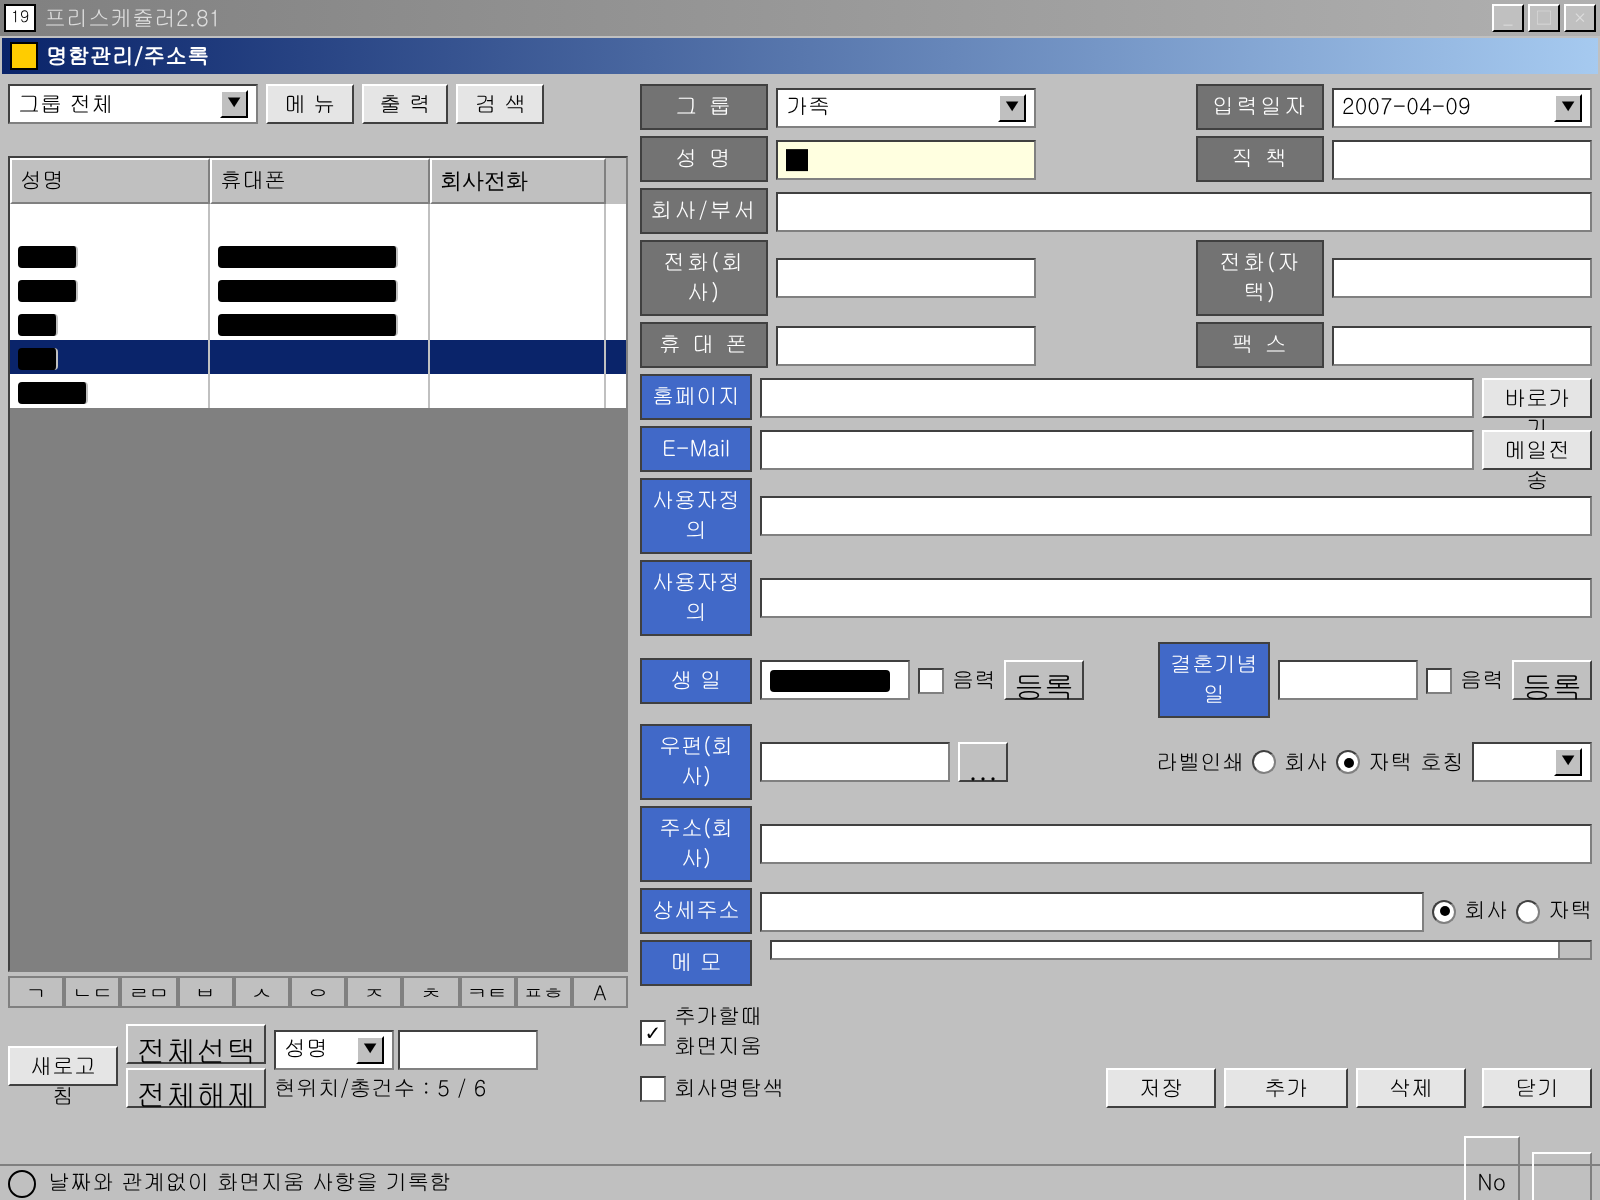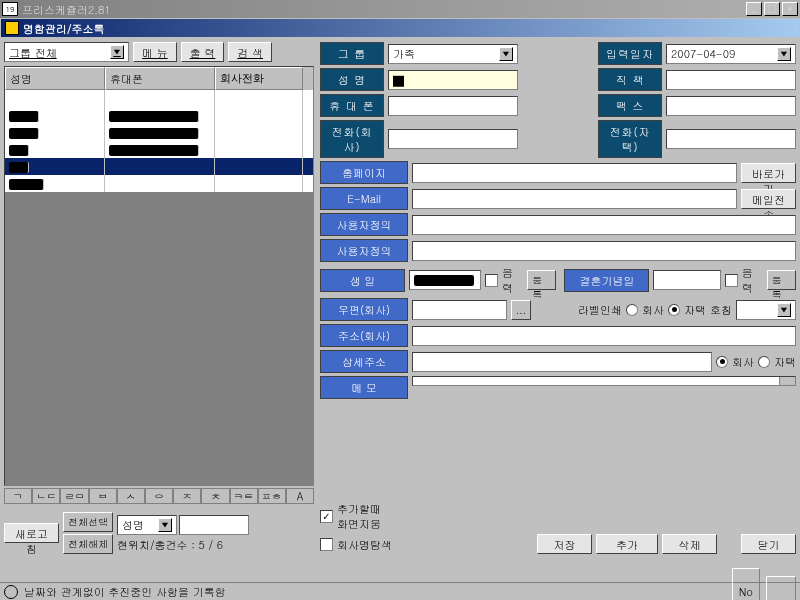--- a/index.html
+++ b/index.html
@@ -10,21 +10,21 @@
 .outer-titlebar .title { flex: 1; }
 .winbtns { display: flex; gap: 2px; }
 .winbtn { width: 16px; height: 14px; background: #c0c0c0; border: 1px solid #fff; border-right-color: #000; border-bottom-color: #000; font-size: 9px; text-align: center; line-height: 12px; }
 
 .inner-titlebar { height: 18px; background: linear-gradient(to right, #0a246a, #a6caf0); display: flex; align-items: center; padding: 0 4px; color: #fff; font-weight: bold; margin: 1px; }
 .inner-titlebar .icon { width: 14px; height: 14px; margin-right: 4px; background: #ffcc00; border: 1px solid #000; }
 
 .main { display: flex; padding: 4px; gap: 6px; height: 520px; }
 
 .left-pane { width: 310px; display: flex; flex-direction: column; }
-.left-toolbar { display: flex; gap: 4px; margin-bottom: 4px; text-decoration: underline; }
+.left-toolbar { display: flex; gap: 4px; margin-bottom: 16px; }
 .dropdown { height: 20px; background: #fff; border: 1px solid #808080; border-top-color: #404040; border-left-color: #404040; padding: 2px 4px; display: flex; align-items: center; justify-content: space-between; }
 .dropdown .arrow { width: 14px; height: 14px; background: #c0c0c0; border: 1px solid #fff; border-right-color: #000; border-bottom-color: #000; text-align: center; font-size: 8px; line-height: 12px; }
 .btn { height: 20px; padding: 2px 8px; background: #e5e5e5; border: 1px solid #fff; border-right-color: #404040; border-bottom-color: #404040; cursor: pointer; text-align: center; }
 
 .grid { flex: 1; background: #808080; border: 1px solid #808080; border-top-color: #404040; border-left-color: #404040; overflow: hidden; }
 .grid-header { display: flex; background: #c0c0c0; }
 .grid-header div { padding: 3px 4px; border: 1px solid #fff; border-right-color: #808080; border-bottom-color: #808080; }
 .grid-body { background: #808080; }
 .grid-row { display: flex; background: #fff; height: 17px; }
 .grid-row.selected { background: #0a246a; color: #fff; }
@@ -36,38 +36,38 @@
 .col-comptel { width: 88px; font-family: Liberation Serif, serif; }
 
 .index-tabs { display: flex; margin-top: 2px; }
 .index-tabs div { flex: 1; height: 16px; background: #c0c0c0; border: 1px solid #808080; text-align: center; font-size: 10px; line-height: 14px; cursor: pointer; }
 
 .left-footer { display: flex; gap: 4px; margin-top: 8px; align-items: center; flex-wrap: wrap; }
 .stacked { display: flex; flex-direction: column; gap: 2px; }
 
 .right-pane { flex: 1; display: flex; flex-direction: column; gap: 3px; }
 .form-row { display: flex; gap: 4px; align-items: center; }
-.label-green { background: #0c4a6e; color: #fff; padding: 3px 4px; width: 64px; text-align: center; border: 1px solid #404040; letter-spacing: 1px; }
-.label-blue { background: #4169c8; color: #fff; padding: 3px 4px; width: 88px; text-align: center; border: 1px solid #404040; }
+.label-green { background: #737373; color: #fff; padding: 3px 4px; width: 64px; text-align: center; border: 1px solid #404040; letter-spacing: 1px; }
+.label-blue { background: #4169c8; color: #fff; padding: 3px 4px; width: 56px; text-align: center; border: 1px solid #404040; }
 .input { background: #fff; border: 1px solid #808080; border-top-color: #404040; border-left-color: #404040; height: 20px; padding: 2px 4px; }
 .input-yellow { background: #ffffe0; }
 
 .memo-box { flex: 1; background: #fff; border: 1px solid #808080; border-top-color: #404040; border-left-color: #404040; padding: 4px; position: relative; }
 .memo-scroll { position: absolute; right: 0; top: 0; width: 16px; height: 100%; background: #c0c0c0; border-left: 1px solid #808080; }
 
 .checkbox-row { display: flex; align-items: center; gap: 4px; }
 .cb { width: 13px; height: 13px; background: #fff; border: 1px solid #808080; border-top-color: #404040; border-left-color: #404040; text-align: center; font-size: 10px; line-height: 11px; }
 .radio { width: 12px; height: 12px; border-radius: 50%; background: #fff; border: 1px solid #808080; border-top-color: #404040; border-left-color: #404040; display: inline-flex; align-items: center; justify-content: center; }
 .radio.checked::after { content: ""; width: 5px; height: 5px; border-radius: 50%; background: #000; }
 
 .statusbar { position: absolute; bottom: 0; left: 0; right: 0; height: 18px; background: #c0c0c0; border-top: 1px solid #808080; display: flex; align-items: center; padding: 0 4px; gap: 6px; }
 .statusbar .clockicon { width: 14px; height: 14px; border: 1px solid #000; border-radius: 50%; }
 .statusbar .cell { border: 1px solid #808080; border-top-color: #fff; border-left-color: #fff; padding: 15px 6px; }
 
-.smallbtn { height: 20px; padding: 2px 4px; background: #c0c0c0; border: 1px solid #fff; border-right-color: #404040; border-bottom-color: #404040; font-size: 10px; cursor: pointer; }
+.smallbtn { height: 20px; padding: 2px 4px; background: #c0c0c0; border: 1px solid #fff; border-right-color: #404040; border-bottom-color: #404040; font-size: 15px; cursor: pointer; }
 </style>
 </head>
 <body>
 
 <div class="outer-titlebar">
   <div class="icon">19</div>
   <div class="title">프리스케쥴러2.81</div>
   <div class="winbtns">
     <div class="winbtn">_</div>
     <div class="winbtn">□</div>
@@ -199,31 +199,35 @@
         </div>
     </div>
     <div class="form-row">
       <div class="label-green">성    명</div>
       <div class="input input-yellow" style="width:130px"><span>█</span></div>
       <div style="flex:1"></div>
       <div class="label-green">직    책</div>
       <div class="input" style="width:130px"></div>
     </div>
     <div class="form-row">
+      <div class="label-green">회사/부서</div>
+      <div class="input" style="flex:1"></div>
+    </div>
+    <div class="form-row">
+      <div class="label-green">전화(회사)</div>
+      <div class="input" style="width:130px"></div>
+      <div style="flex:1"></div>
+      <div class="label-green">전화(자택)</div>
+      <div class="input" style="width:130px"></div>
+    </div>
+    <div class="form-row">
       <div class="label-green">휴 대 폰</div>
       <div class="input" style="width:130px"></div>
       <div style="flex:1"></div>
       <div class="label-green">팩    스</div>
-      <div class="input" style="width:130px"></div>
-    </div>
-    <div class="form-row">
-      <div class="label-green">전화(회사)</div>
-      <div class="input" style="width:130px"></div>
-      <div style="flex:1"></div>
-      <div class="label-green">전화(자택)</div>
       <div class="input" style="width:130px"></div>
     </div>
     <div class="form-row">
       <div class="label-blue">홈페이지</div>
       <div class="input" style="flex:1"></div>
       <div class="btn" style="width:55px">바로가기</div>
     </div>
     <div class="form-row">
       <div class="label-blue">E-Mail</div>
       <div class="input" style="flex:1"></div>
@@ -299,23 +303,23 @@
     <div class="form-row">
       <div style="width:64px"></div>
       <div class="checkbox-row" style="margin-left:-68px">
         <div class="cb"></div>
         <span>회사명탐색</span>
       </div>
       <div style="flex:1"></div>
       <div class="btn" style="width:55px">저장</div>
       <div class="btn" style="width:62px">추가</div>
       <div class="btn" style="width:55px">삭제</div>
-      <div class="btn" style="width:55px;margin-left:20px">닫기</div>
+      <div class="btn" style="width:55px;margin-left:4px">닫기</div>
     </div>
   </div>
 </div>
 
 <div class="statusbar">
   <div class="clockicon"></div>
-  <div style="flex:1">날짜와 관계없이 추진중인 사항을 기록함</div>
+  <div style="flex:1">날짜와 관계없이 화면지움 사항을 기록함</div>
   <div class="cell">No</div>
   <div class="cell" style="width:30px"></div>
 </div>
 
 </body></html>

